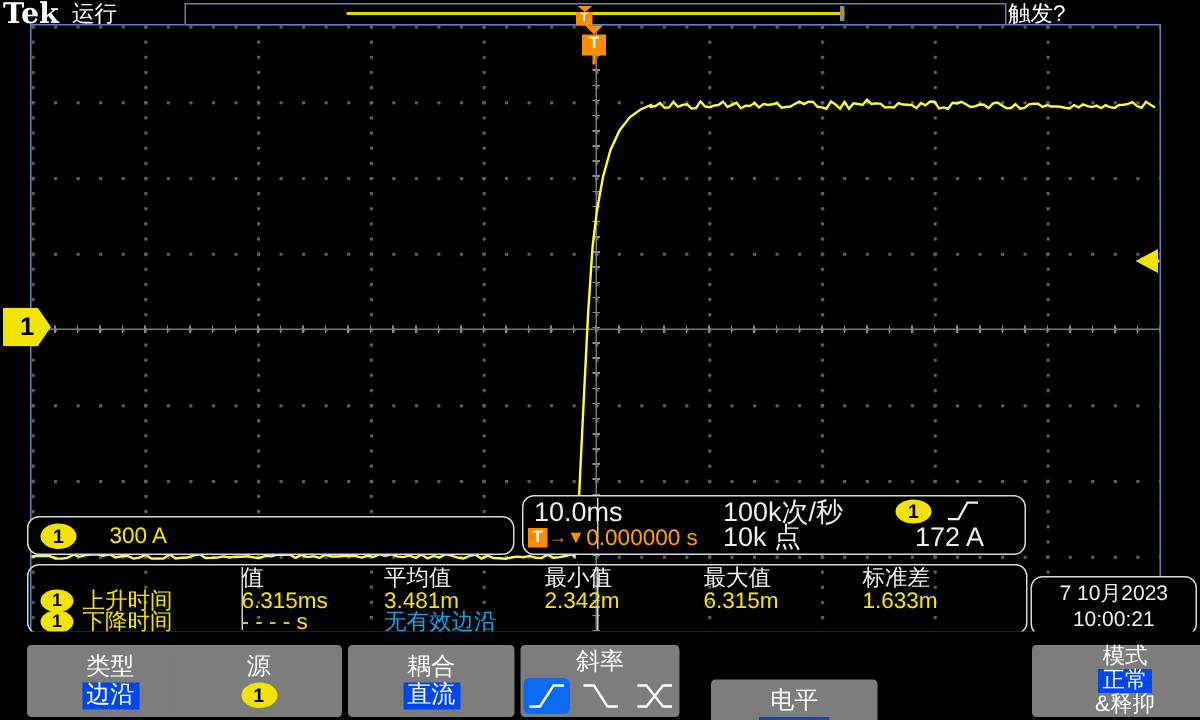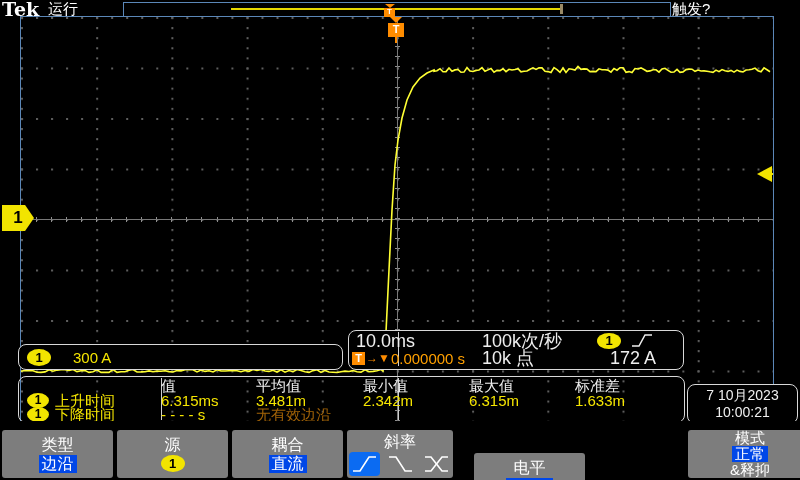--- a/index.html
+++ b/index.html
@@ -75,38 +75,38 @@
   #tb-pts{left:133px;}
   #tb-level{left:261px;}
   #trig-box .divider{position:absolute;left:49px;top:1px;width:1px;height:34px;background:#cfcfcf;}
 
   
   #meas-box{left:18px;top:376px;width:665px;height:45px;background:transparent;}
   .mh{position:absolute;top:1px;font-size:15px;color:#efefef;line-height:15px;}
   .mr1{position:absolute;top:16px;}
   .mr2{position:absolute;top:30px;}
   .ylw{color:#f5e500;font-size:15px;line-height:15px;}
-  .wht{color:#a16207;font-size:15px;line-height:15px;}
+  .wht{color:#0ea5e9;font-size:15px;line-height:15px;}
   .meas-name{display:flex;align-items:center;gap:6px;left:8px;}
   .meas-name .ch-badge{width:22px;height:15px;font-size:12px;line-height:15px;}
   .c-val{left:142px;} .c-mean{left:237px;} .c-min{left:344px;}
   .c-max{left:450px;} .c-std{left:556px;text-align:center;}
   #meas-box .divider{position:absolute;top:1px;width:1px;height:42px;background:#cfcfcf;}
 
   #dt-box{left:687px;top:384px;width:109px;height:36px;font-size:14px;color:#efefef;
           text-align:center;line-height:17px;padding-top:2px;}
 
   
   #menu{left:0;top:421px;width:800px;height:59px;background:#000;z-index:5;}
   .skey{position:absolute;top:9px;height:48px;background:#7d7d7d;border-radius:3px;
         display:flex;flex-direction:column;align-items:center;justify-content:center;
         gap:2px;}
   .skey .lbl{color:#fff;font-size:16px;line-height:17px;}
   .hl{background:#0047e8;color:#fff;font-size:16px;line-height:18px;padding:0 3px;}
-  #sk-type{left:2px;width:111px;} #sk-source{left:117px;width:111px;}
+  #sk-type{left:18px;width:111px;} #sk-source{left:117px;width:111px;}
   #sk-coupling{left:232px;width:111px;} #sk-slope{left:347px;width:106px;}
   #sk-level{left:474px;width:111px;margin-top:23px;} #sk-mode{left:688px;width:124px;gap:0;}
   #sk-mode .lbl,#sk-mode .hl{font-size:15px;line-height:16px;}
   #sk-source .ch-badge{width:24px;height:17px;font-size:13px;line-height:17px;}
   .slope-row{display:flex;gap:5px;align-items:center;}
   .slope-ic{width:31px;height:24px;display:flex;align-items:center;justify-content:center;
             border-radius:4px;}
   .slope-ic.sel{background:#0b6bf2;}
 </style>
 </head>

